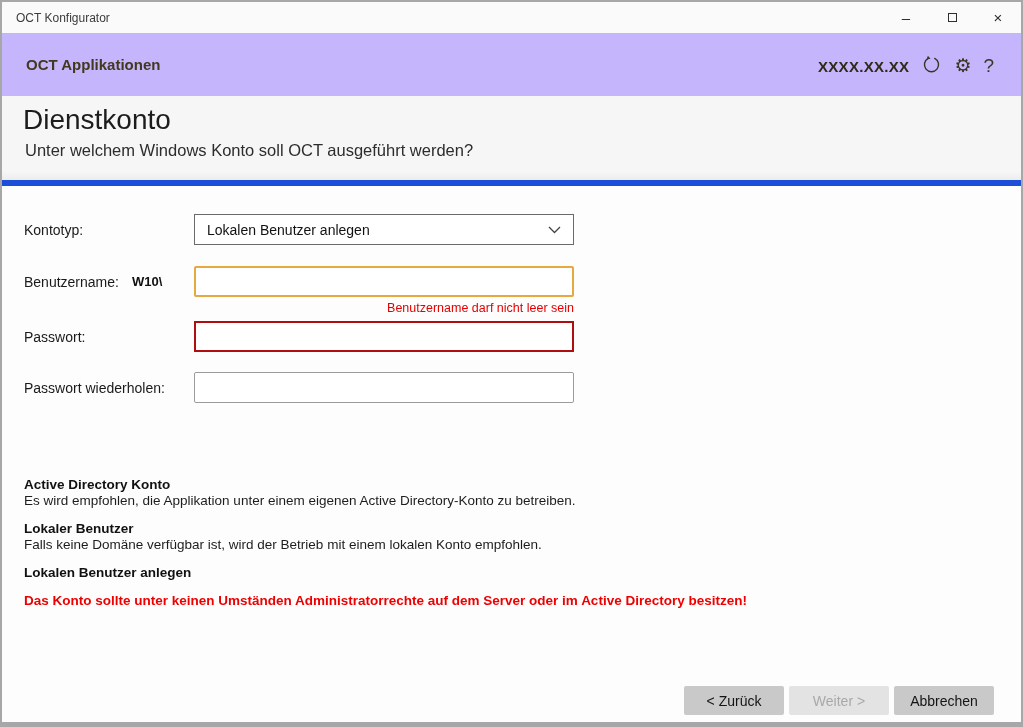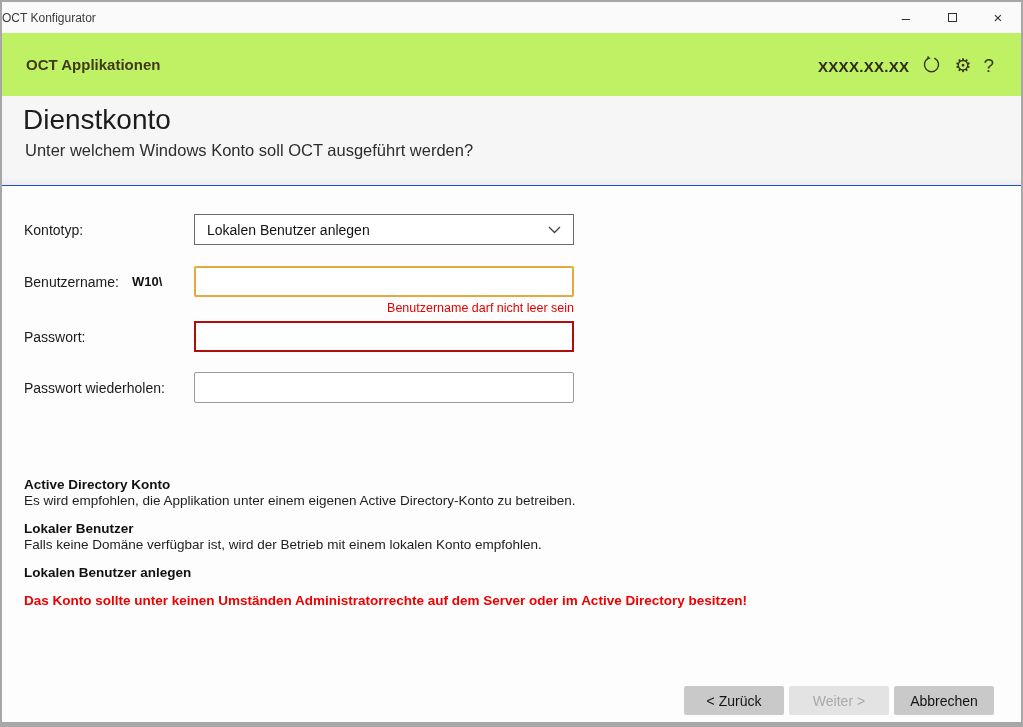--- a/index.html
+++ b/index.html
@@ -6,34 +6,34 @@
   *{box-sizing:border-box;}
   .frame{
     position:relative;width:1023px;height:727px;
     border:2px solid #a7a7a7;border-bottom-width:5px;
     background:#fdfdfd;overflow:hidden;
     font-family:"Liberation Sans",sans-serif;
     -webkit-font-smoothing:antialiased;
   }
   
   .titlebar{position:absolute;left:0;right:0;top:0;height:31px;background:#fafafa;display:flex;align-items:center;}
-  .titlebar .title{font-size:12px;color:#3c3c3c;}
+  .titlebar .title{padding-left:14px;font-size:12px;color:#3c3c3c;}
   .win-controls{margin-left:auto;display:flex;height:100%;}
   .winbtn{width:46px;height:100%;display:flex;align-items:center;justify-content:center;color:#2e2e2e;font-size:15px;cursor:default;}
   .winbtn .max-box{width:9px;height:9px;border:1px solid #2e2e2e;display:block;}
   
-  .appbar{position:absolute;left:0;right:0;top:31px;height:63px;background:#bef264;display:flex;align-items:center;}
+  .appbar{position:absolute;left:0;right:0;top:31px;height:63px;background:#c4b5fd;display:flex;align-items:center;}
   .app-title{padding-left:24px;font-weight:700;font-size:15px;color:#42391C;}
   .appbar-right{margin-left:auto;display:flex;align-items:flex-end;gap:12px;padding-right:27px;color:#35301C;}
   .version{font-weight:700;font-size:15px;letter-spacing:.3px;color:#2F2A16;}
   .iconbtn{display:flex;align-items:center;justify-content:center;cursor:pointer;color:#3A3420;}
   .gear-glyph{font-family:"DejaVu Sans",sans-serif;font-size:19px;line-height:19px;}
   .help-glyph{font-size:19px;line-height:19px;font-weight:400;}
   
-  .pagehead{position:absolute;left:0;right:0;top:94px;height:90px;background:#f6f6f6;border-bottom:1px solid #1d4ed8;}
+  .pagehead{position:absolute;left:0;right:0;top:94px;height:90px;background:#f6f6f6;border-bottom:6px solid #1d4ed8;}
   .pagehead:after{content:"";position:absolute;left:0;right:0;bottom:0;height:8px;background:linear-gradient(to bottom,rgba(0,0,0,0),rgba(0,0,0,0.04));}
   .pagehead h1{margin:0;padding:8px 0 0 21px;font-size:28px;font-weight:400;color:#1c1c1c;}
   .pagehead .subtitle{padding:5px 0 0 23px;font-size:16.5px;color:#2d2d2d;}
   
   .form-label{position:absolute;left:22px;height:31px;display:flex;align-items:center;font-size:14px;color:#1a1a1a;}
   .prefix{font-weight:700;font-size:13px;margin-left:13px;color:#111;}
   .combobox{position:absolute;left:192px;top:212px;width:380px;height:31px;background:#fff;border:1px solid #6a6a6a;display:flex;align-items:center;justify-content:space-between;padding:0 12px;font-size:14px;color:#111;cursor:default;}
   .field{position:absolute;left:192px;width:380px;height:31px;background:#fff;font-family:inherit;font-size:14px;padding:0 10px;outline:none;}
   .field-warn{top:264px;border:2px solid #E5A93F;border-radius:2px;}
   .field-error{top:319px;border:2px solid #AE0E0E;border-radius:0;}

